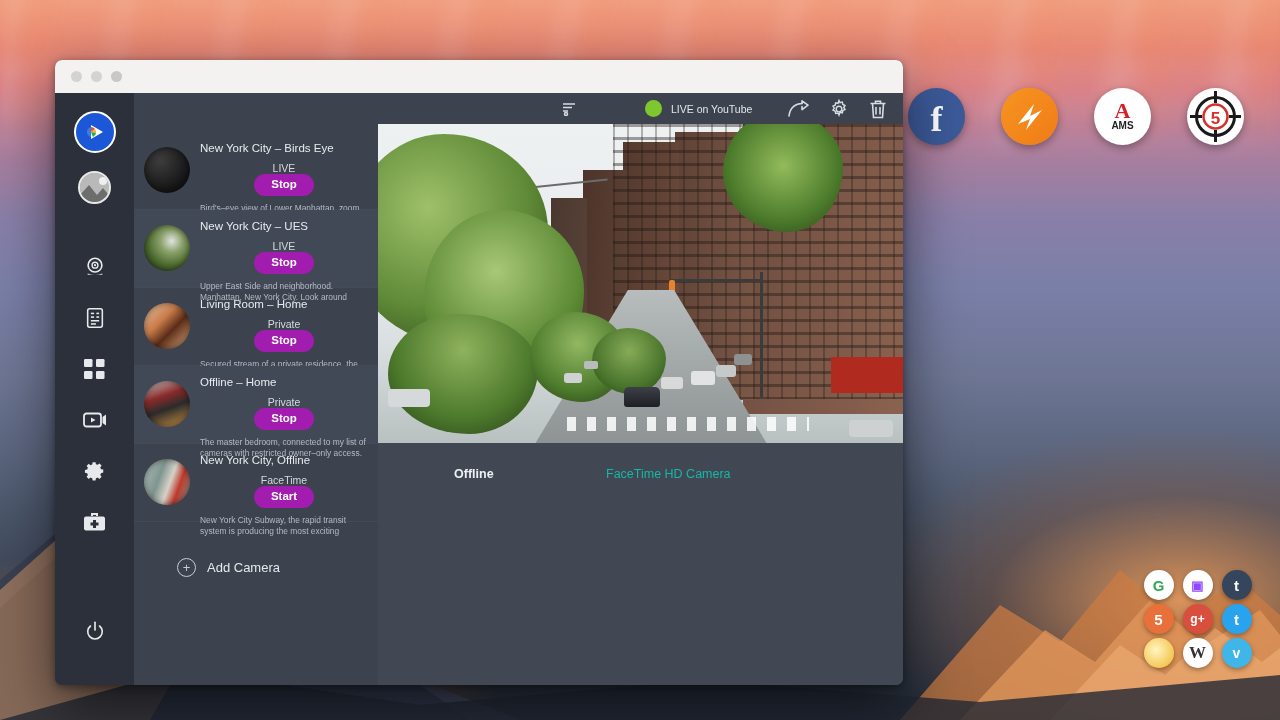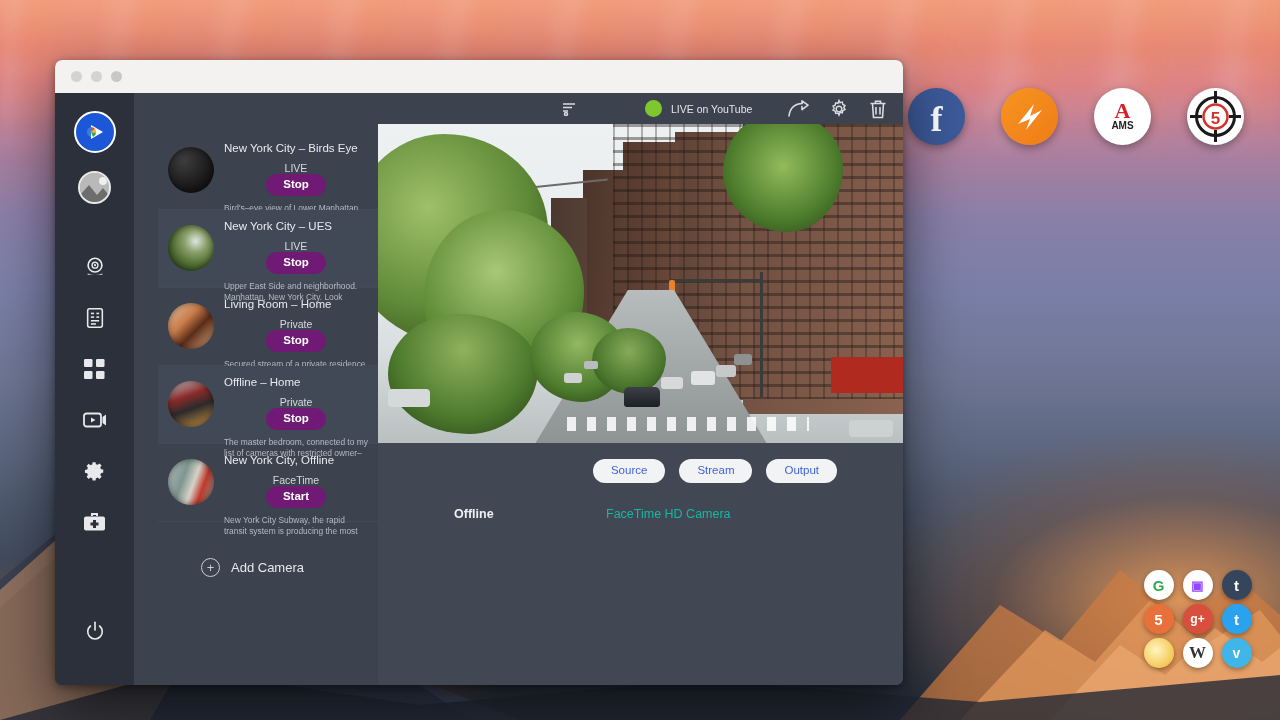--- a/index.html
+++ b/index.html
@@ -116,42 +116,41 @@
     margin-bottom: 1px;
   }
   .rail-icon svg { display:block; }
   .rail-power { position: absolute; bottom: 28px; }
 
   
   #list {
     width: 244px; background: #3c434e; flex-shrink: 0;
     display: flex; flex-direction: column;
     padding-top: 39px;
-    padding-left: 24px;
   }
   .cam {
     height: 78px; padding: 7px 10px 0 10px; position: relative;
     display: flex; gap: 10px;
     border-bottom: 1px solid #444b56;
   }
   .cam.alt { background: #424956; }
   .cam-thumb {
     width: 46px; height: 46px; border-radius: 50%; flex-shrink: 0;
     margin-top: 8px; overflow: hidden;
     box-shadow: inset 0 0 6px rgba(0,0,0,.5);
   }
   .cam-main { flex: 1; min-width: 0; }
   .cam-title {
     color: #e8eaee; font-size: 11.5px; margin-top: 3px; margin-bottom: 8px;
     white-space: nowrap; overflow: hidden;
   }
   .cam-row { display: flex; align-items: center; justify-content: space-between; flex-direction: column; }
   .cam-state { color: #d6d9de; font-size: 10.5px; }
   .cam-btn {
-    background: #701a75; color: #fff; font-size: 11.5px; font-weight: bold;
+    background: #a21caf; color: #fff; font-size: 11.5px; font-weight: bold;
     border: none; border-radius: 13px; padding: 5px 17px; cursor: pointer;
     line-height: 1;
     text-align: right;
   }
   .cam-desc {
     color: #b4bac4; font-size: 8.4px; line-height: 11px; margin-top: 7px;
     max-height: 22px; overflow: hidden;
   }
   .add-camera {
     display: flex; align-items: center; gap: 11px;
@@ -514,25 +513,20 @@
         <div style="position:absolute;left:283px;bottom:54px;width:22px;height:12px;border-radius:3px;background:#d8dada;"></div>
         <div style="position:absolute;left:313px;bottom:58px;width:24px;height:14px;border-radius:3px;background:#e2e4e4;"></div>
         <div style="position:absolute;left:338px;bottom:66px;width:20px;height:12px;border-radius:3px;background:#c6c9c9;"></div>
         <div style="position:absolute;left:356px;bottom:78px;width:18px;height:11px;border-radius:3px;background:#8d9191;"></div>
         <div style="position:absolute;left:186px;bottom:60px;width:18px;height:10px;border-radius:3px;background:#cfd2d2;"></div>
         <div style="position:absolute;left:206px;bottom:74px;width:14px;height:8px;border-radius:2px;background:#b9bcbc;"></div>
         <div style="position:absolute;left:10px;bottom:36px;width:42px;height:18px;border-radius:4px;background:#d6d9d9;"></div>
         <div style="position:absolute;right:10px;bottom:6px;width:44px;height:17px;border-radius:4px;background:#cdd1d1;"></div>
       </div>
 
-      <div class="tabs">
-        <button class="tab">Source</button>
-        <button class="tab">Stream</button>
-        <button class="tab">Output</button>
-      </div>
 
       <div class="specs">
         <div class="spec-row">
           <span class="spec-label">Offline</span>
           <span class="spec-value">FaceTime HD Camera</span>
         </div>
       </div>
     </div>
   </div>
 

